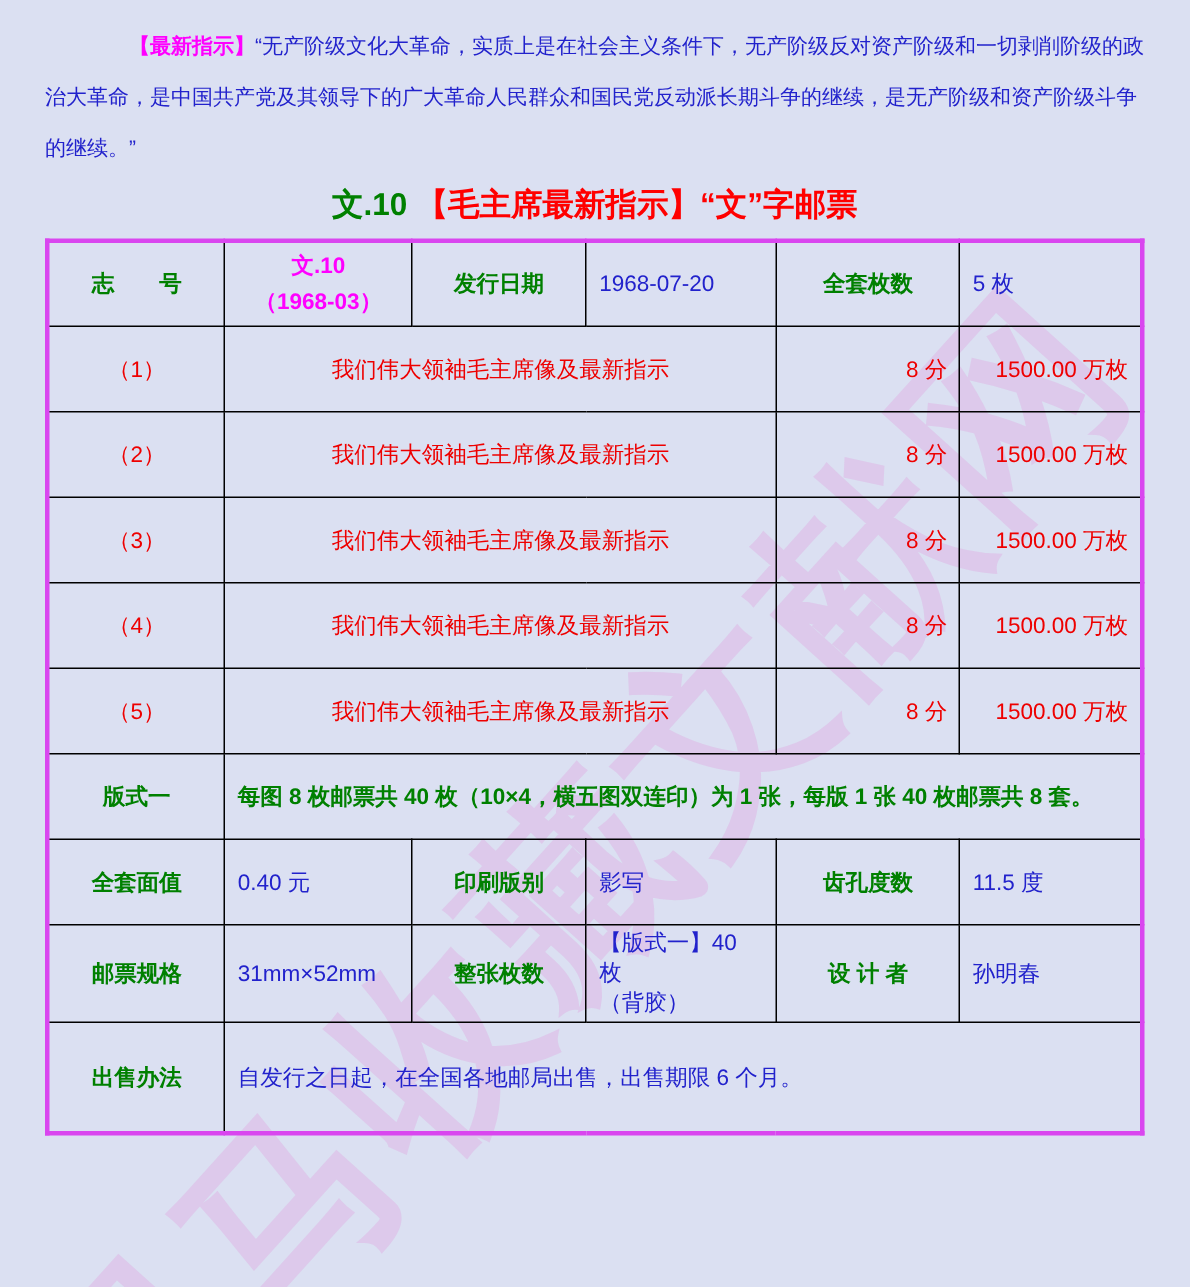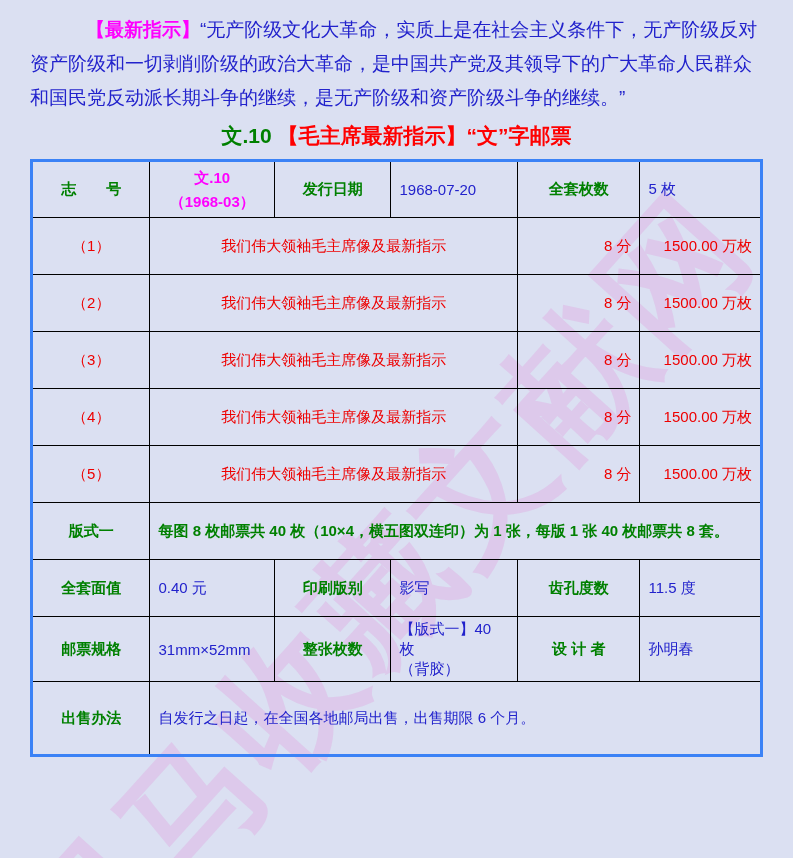--- a/index.html
+++ b/index.html
@@ -19,39 +19,39 @@
     font-weight: bold;
     letter-spacing: 6px;
     color: rgba(225, 150, 218, 0.30);
     white-space: nowrap;
     z-index: 0;
     user-select: none;
   }
   .content { position: relative; z-index: 1; }
   .intro {
     margin: 13px 30px 0 30px;
-    font-size: 19px;
+    font-size: 14px;
     line-height: 34px;
     text-indent: 56px;
     color: #2222cc;
   }
   .intro .tag { color: #ff00ff; font-weight: bold; }
   .doc-title {
     text-align: center;
     margin: 7px 0 9px 0;
     font-size: 21px;
     font-weight: bold;
   }
   .doc-title .t-prefix { color: #008000; margin-right: 6px; }
   .doc-title .t-main  { color: #ff0000; }
   table.stamp-table {
     margin-left: 30px;
     width: 733px;
     border-collapse: collapse;
-    border: 3px solid #3b82f6;
+    border: 3px solid #d946ef;
     table-layout: fixed;
     background: transparent;
   }
   table.stamp-table td {
     border: 1px solid #000000;
     height: 57px;
     font-size: 15px;
     vertical-align: middle;
     padding: 2px 8px;
     overflow: hidden;

